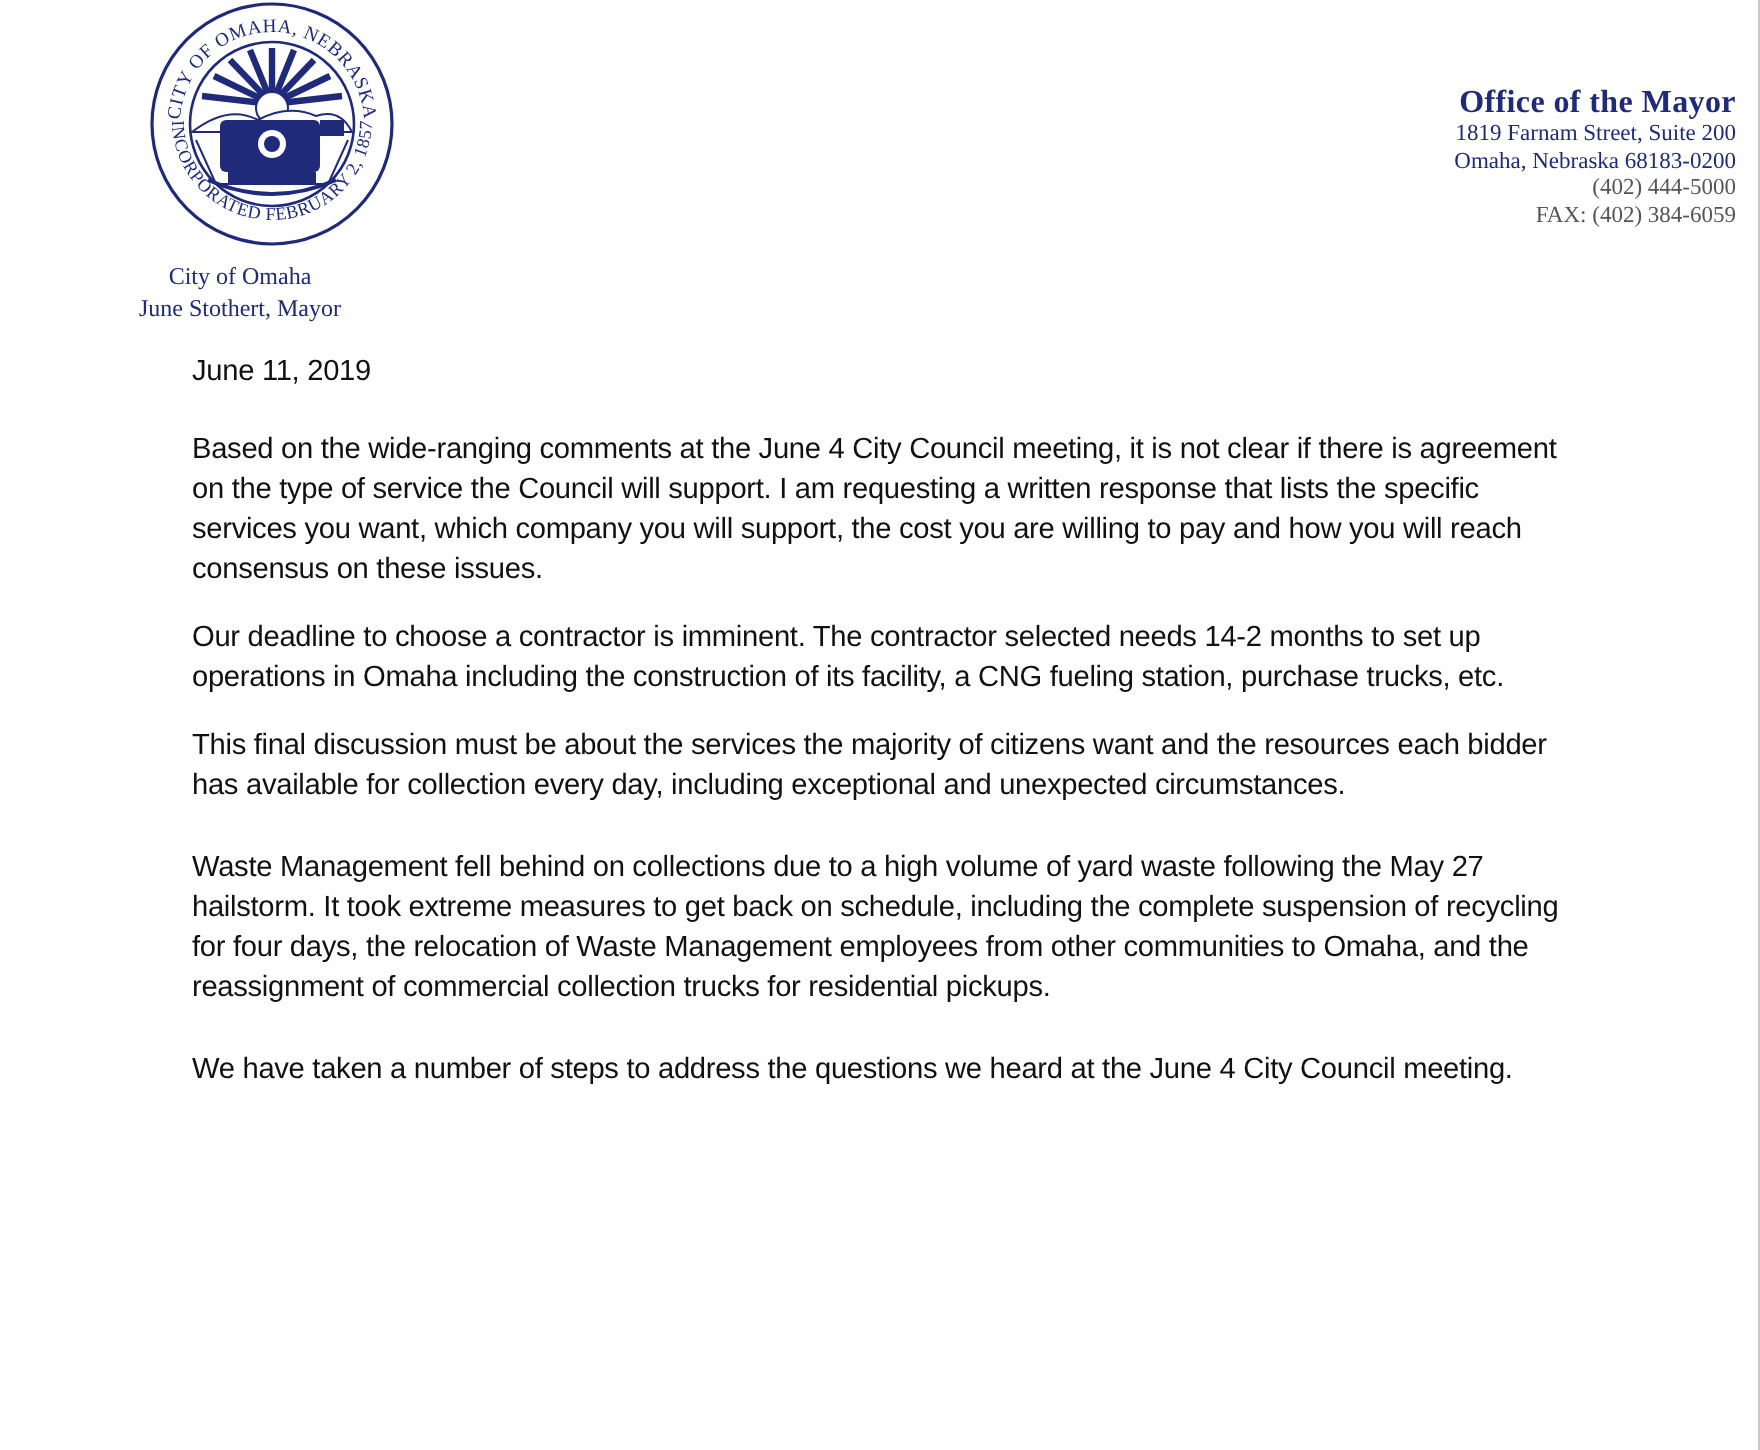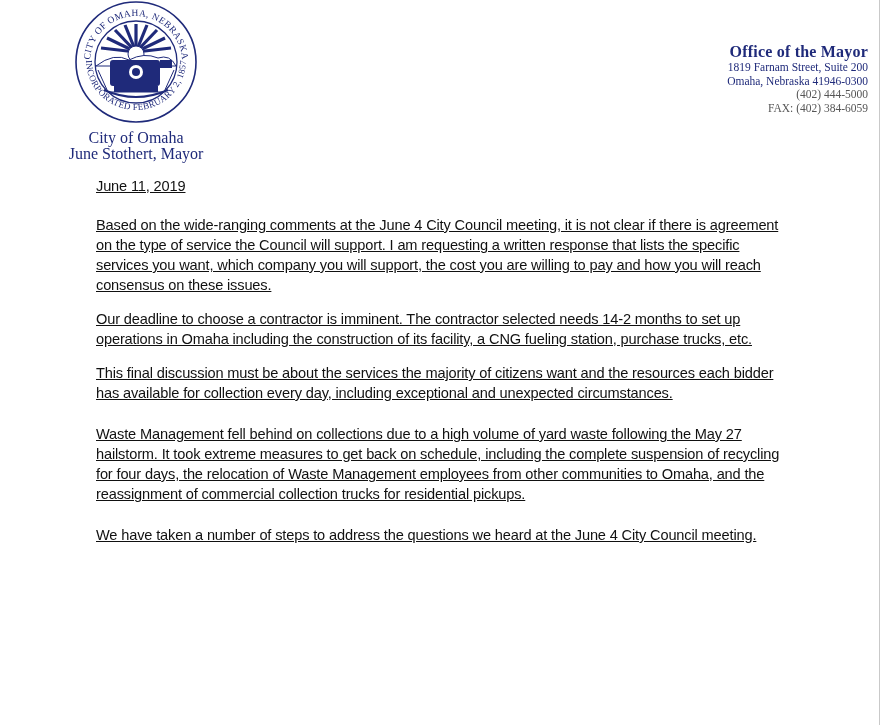--- a/index.html
+++ b/index.html
@@ -10,40 +10,40 @@
       color: #111111;
     }
     .edge-line {
       position: absolute; right: 0; top: 0; width: 1px; height: 725px;
       background: #c9c9c9;
     }
     .seal {
       position: absolute; left: 74px; top: 0px; width: 124px; height: 124px;
     }
     .mayor-block {
-      position: absolute; left: 60px; top: 130px; width: 152px;
+      position: absolute; left: 44px; top: 130px; width: 152px;
       text-align: center;
       font-family: "Liberation Serif", "DejaVu Serif", serif;
       color: #1f2a7a;
-      font-size: 16px; line-height: 16px;
+      font-size: 12px; line-height: 16px;
     }
     .office {
       position: absolute; right: 12px; top: 43px; text-align: right;
       font-family: "Liberation Serif", "DejaVu Serif", serif;
       color: #1f2a7a;
     }
     .office .title { font-size: 16px; font-weight: bold; line-height: 18px; letter-spacing: 0.2px; }
     .office .line { font-size: 11.5px; line-height: 13.5px; }
     .office .gray { color: #555555; }
     .letter {
       position: absolute; left: 96px; top: 176px; width: 690px;
       font-size: 14.6px; line-height: 20px; letter-spacing: -0.15px;
       color: #111;
     }
-    .letter p { margin: 0; text-decoration: underline; }
+    .letter p { margin: 0; }
     .date { margin-bottom: 19px !important; }
     .salutation { margin-bottom: 20px !important; }
     .para { margin-bottom: 14px !important; }
     .para.gap-lg { margin-bottom: 21px !important; }
   </style>
 </head>
 <body>
 
 <div class="edge-line"></div>
 
@@ -86,21 +86,21 @@
 </svg>
 
 <div class="mayor-block">
   <div>City of Omaha</div>
   <div>June Stothert, Mayor</div>
 </div>
 
 <div class="office">
   <div class="title">Office of the Mayor</div>
   <div class="line">1819 Farnam Street, Suite 200</div>
-  <div class="line">Omaha, Nebraska 41946-0300</div>
+  <div class="line">Omaha, Nebraska 68183-0200</div>
   <div class="line gray">(402) 444-5000</div>
   <div class="line gray">
     <span>FAX:</span>
     <span>(402) 384-6059</span>
   </div>
 </div>
 
 <div class="letter">
   <p class="date">June 11, 2019</p>
   <p class="para">Based on the wide-ranging comments at the June 4 City Council meeting, it is not clear if there is agreement on the type of service the Council will support. I am requesting a written response that lists the specific services you want, which company you will support, the cost you are willing to pay and how you will reach consensus on these issues.</p>

